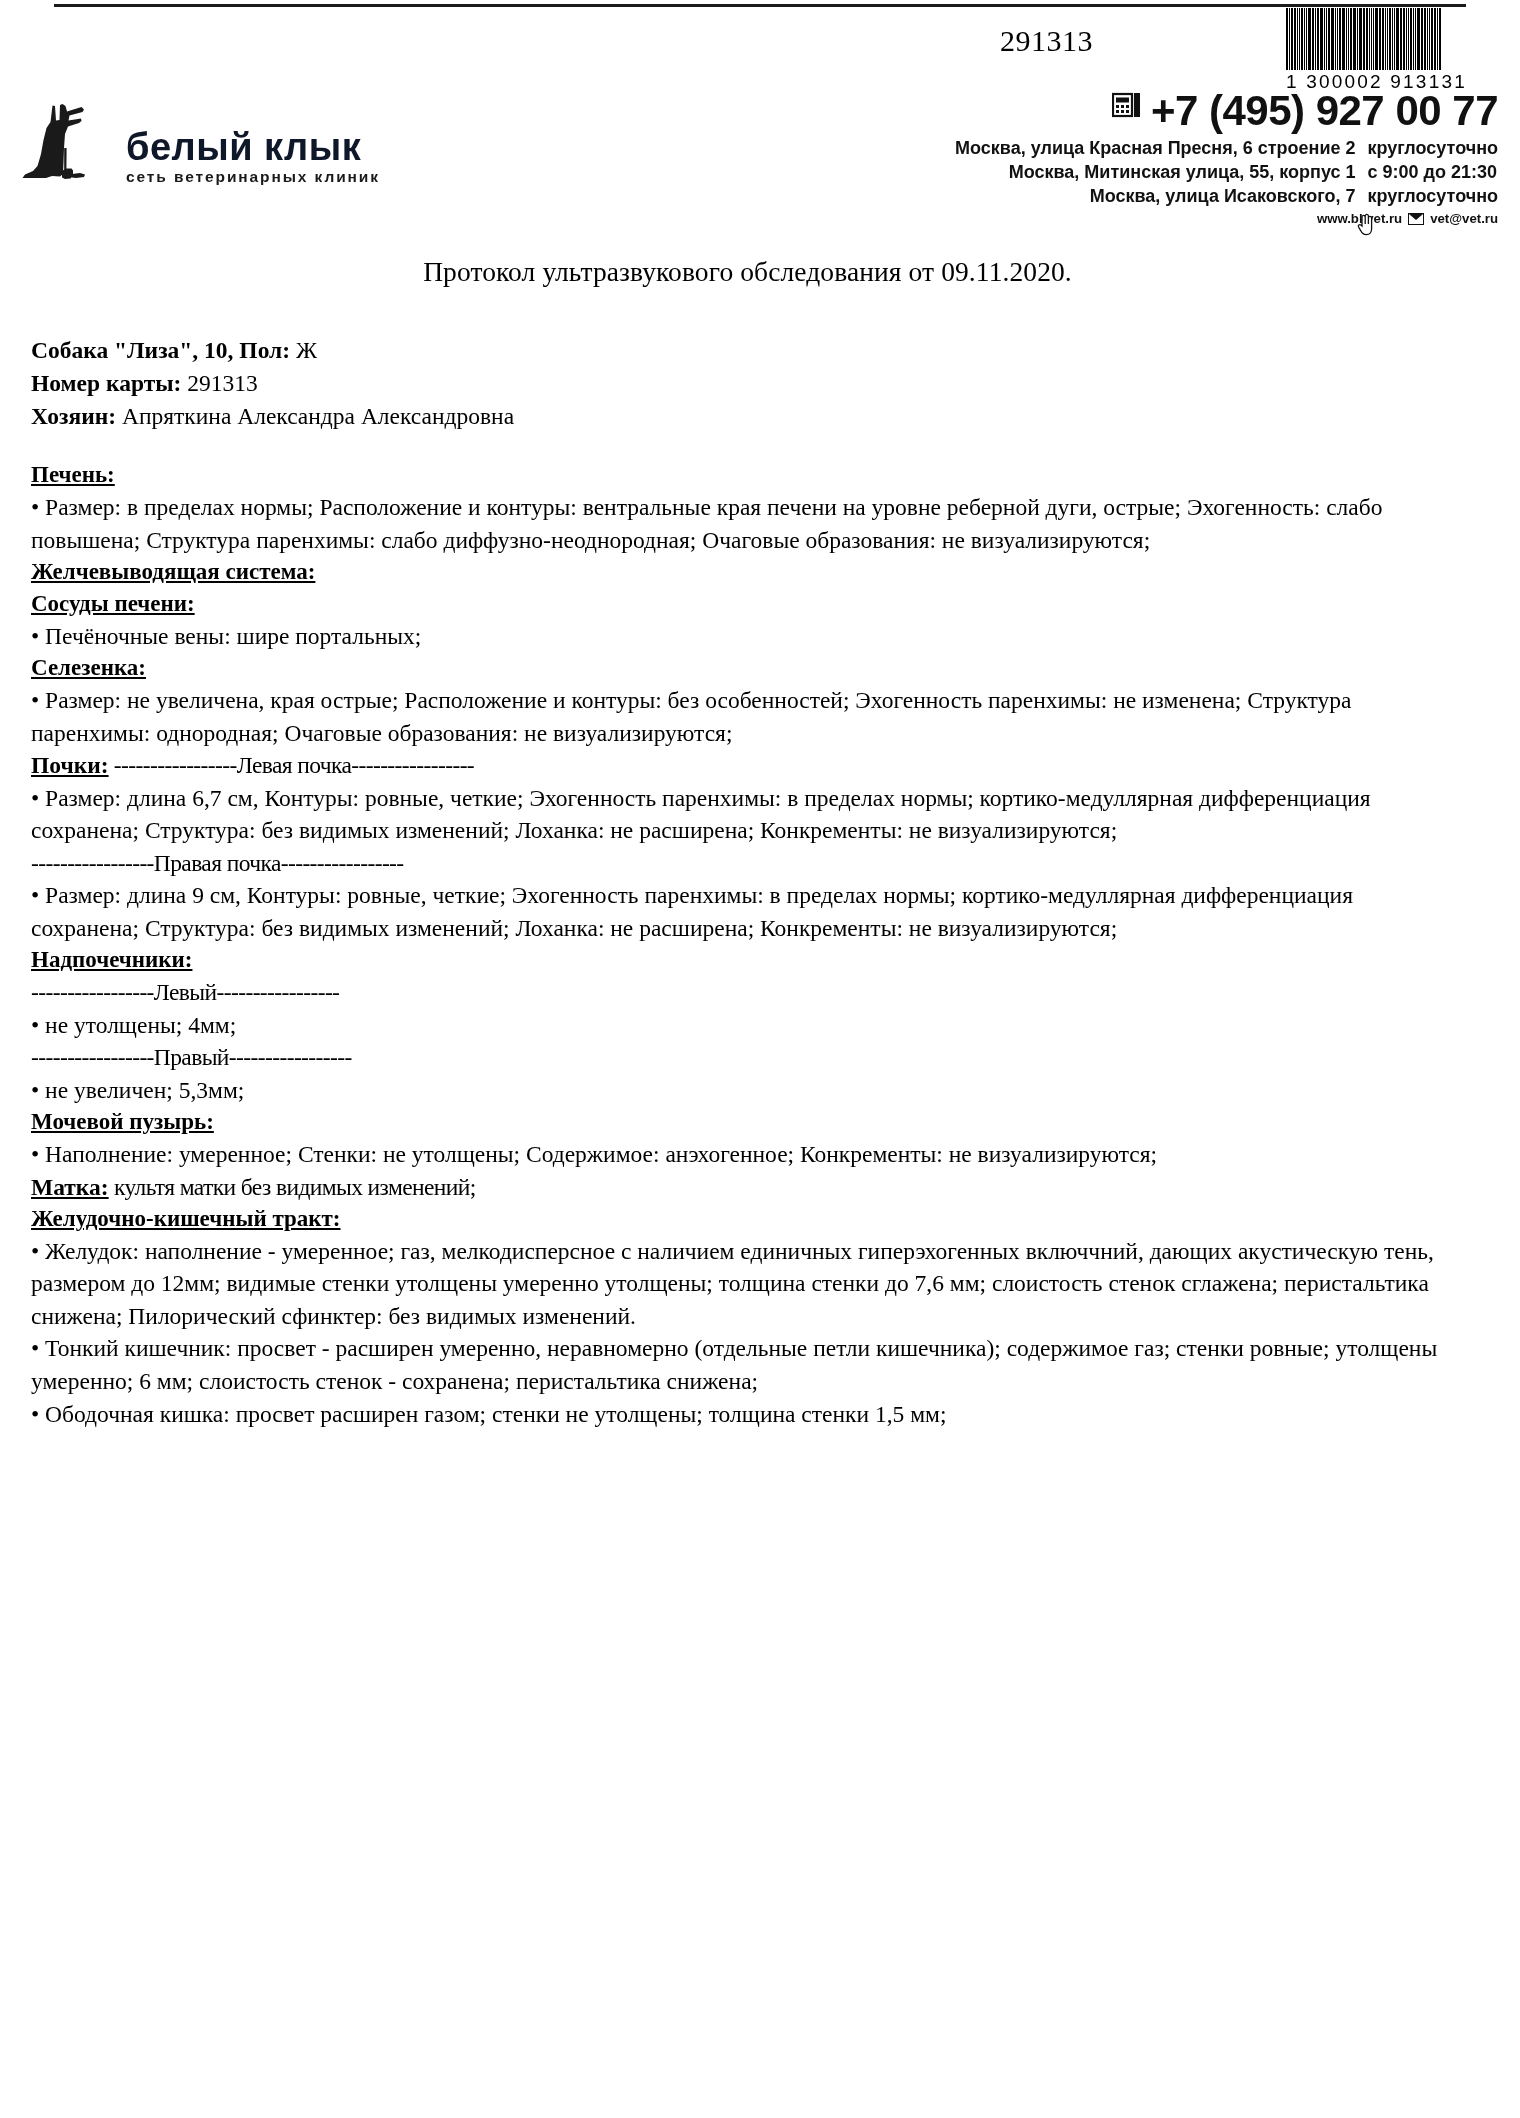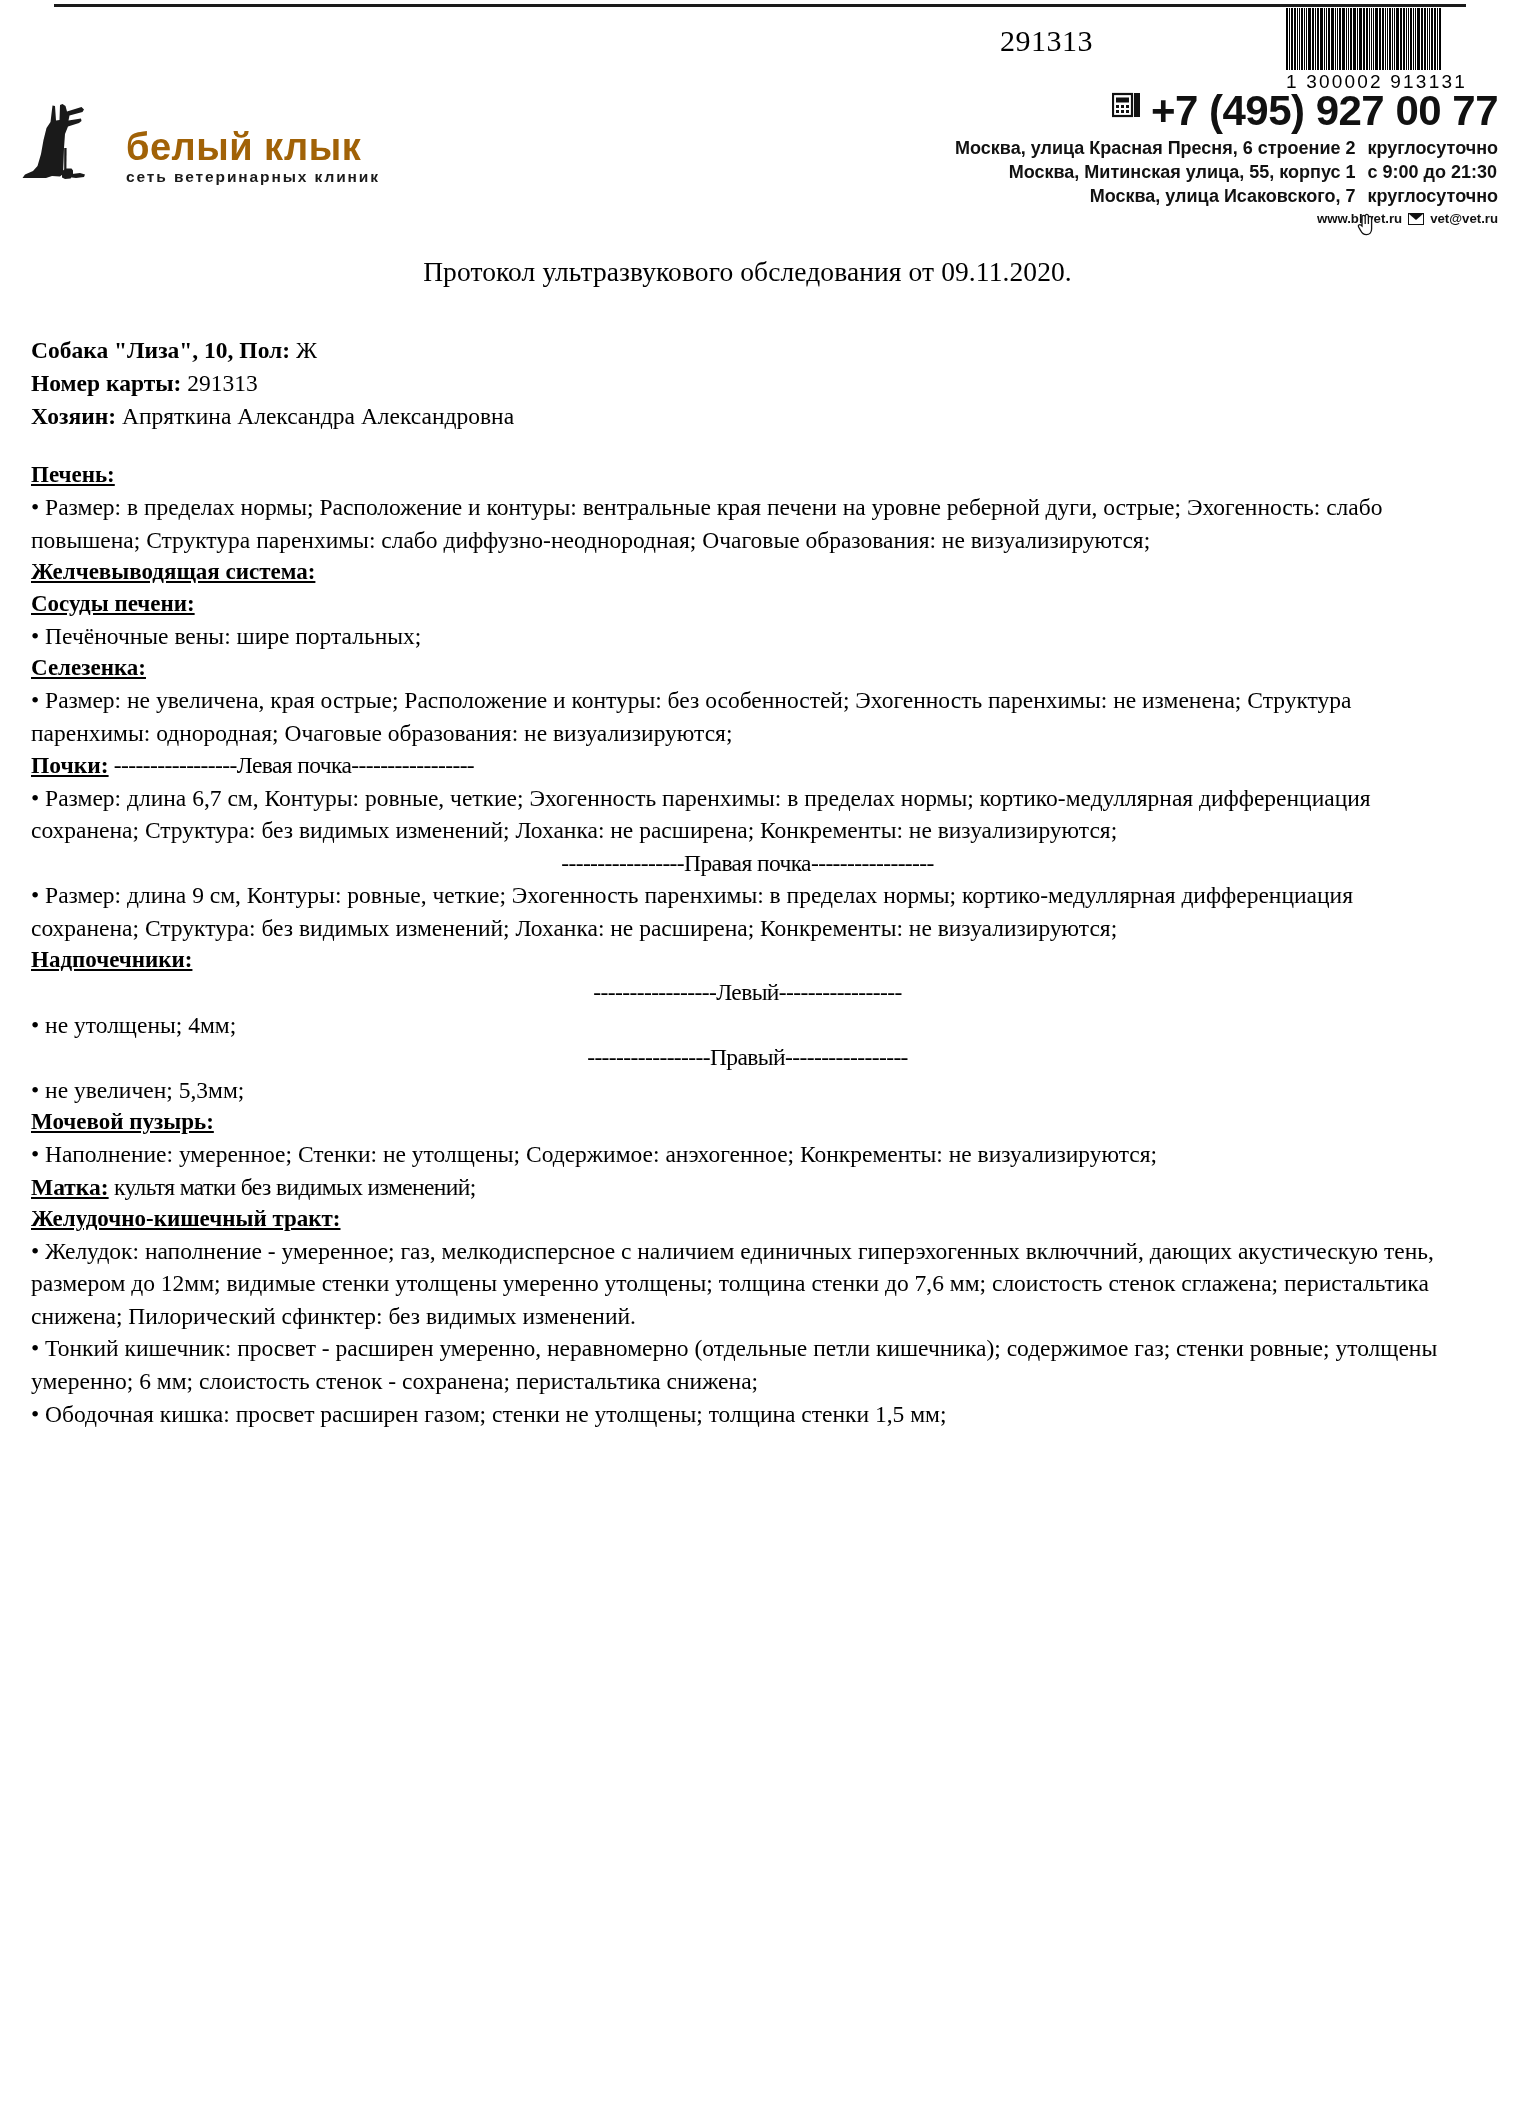--- a/index.html
+++ b/index.html
@@ -44,21 +44,21 @@
   .logo-words {
     display: block;
     padding-bottom: 2px;
   }
   .logo-title {
     font-family: "Liberation Sans", "DejaVu Sans", sans-serif;
     font-weight: bold;
     font-size: 38px;
     line-height: 0.96;
     letter-spacing: 0.5px;
-    color: #a16207;
+    color: #0f172a;
     white-space: nowrap;
   }
   .logo-sub {
     font-family: "Liberation Sans", "DejaVu Sans", sans-serif;
     font-weight: bold;
     font-size: 15.5px;
     letter-spacing: 1.9px;
     color: #1a1a1a;
     white-space: nowrap;
     margin-top: 3px;
@@ -224,21 +224,20 @@
     text-decoration: underline;
   }
   .para {
     font-size: 23.5px;
     line-height: 1.385;
     margin: 0;
     text-align: left;
   }
   .dashes {
     letter-spacing: -0.6px;
-    text-align: center;
   }
 </style>
 </head>
 <body>
 
 <div class="page">
 
   <div class="header">
 
     <div class="logo-block">

